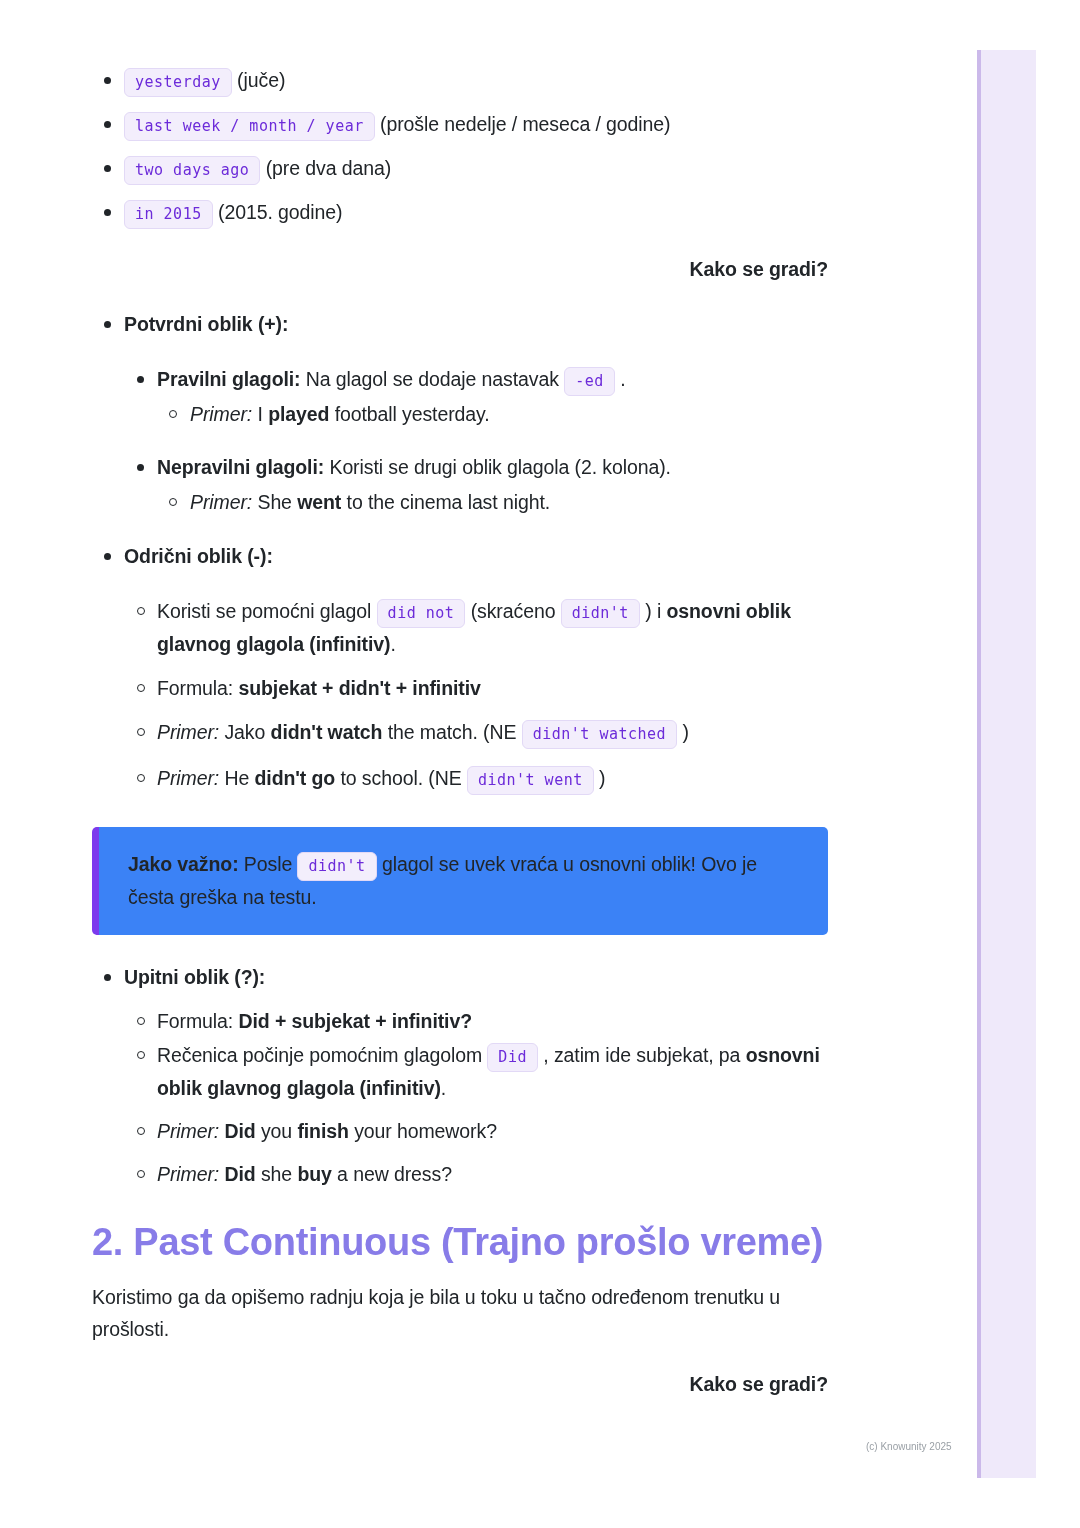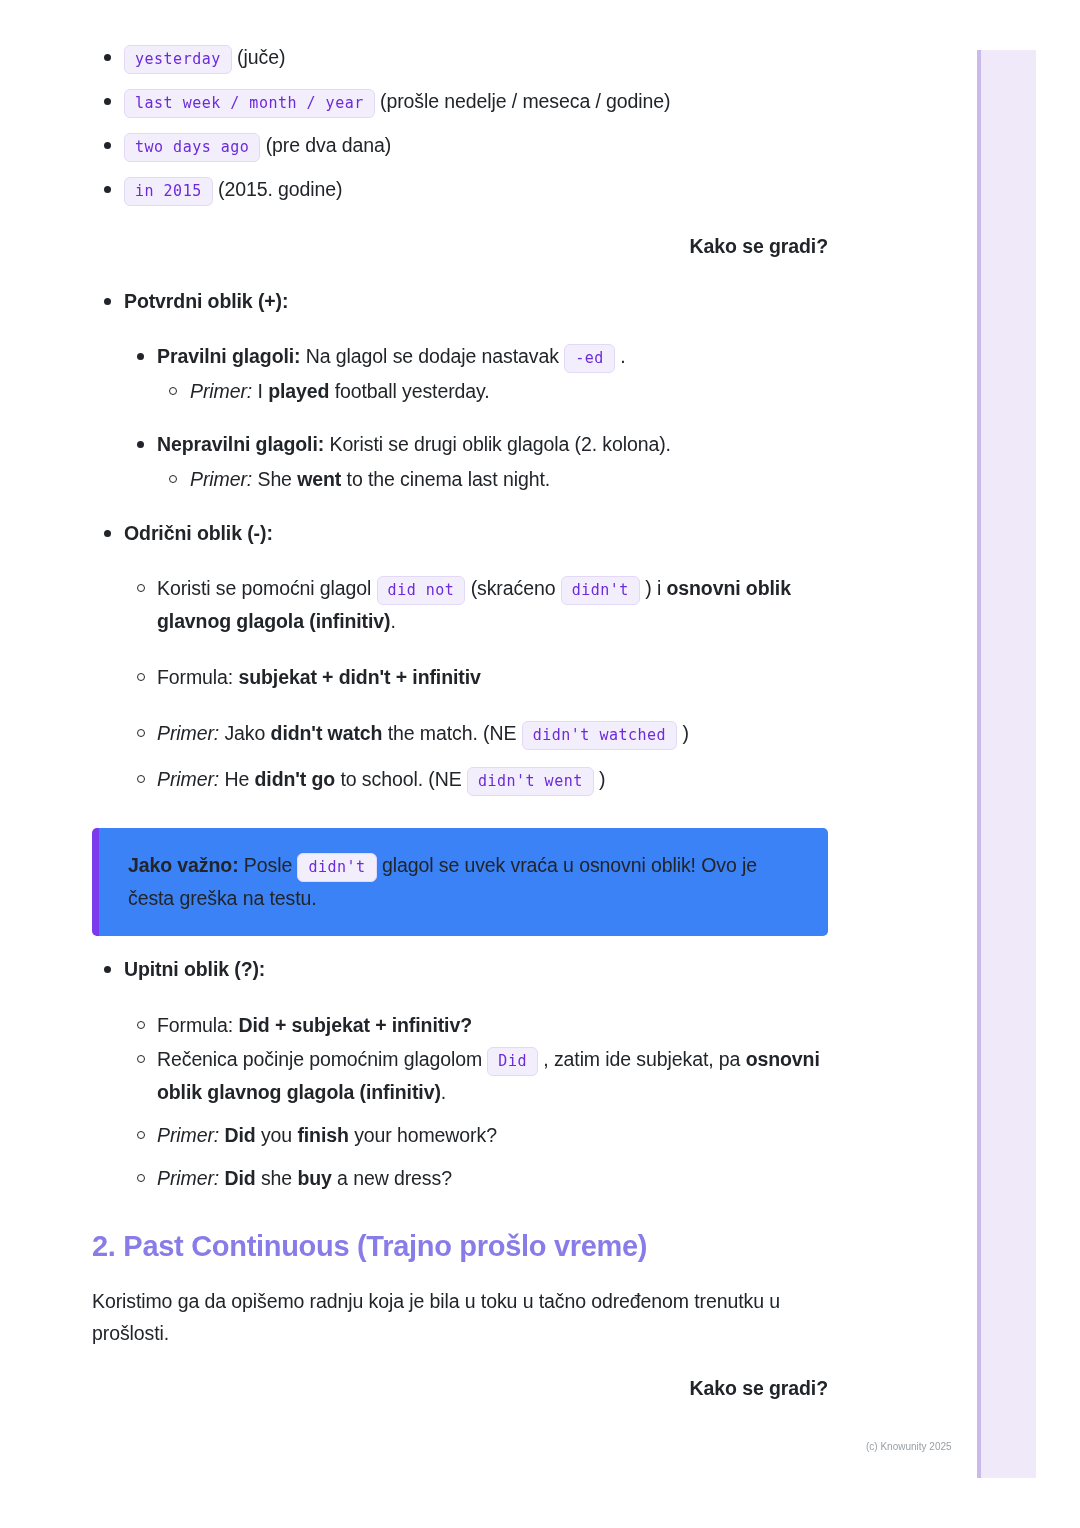--- a/index.html
+++ b/index.html
@@ -15,21 +15,21 @@
   
   .side-strip {
     position: absolute; left: 977px; top: 50px;
     width: 55px; height: 1428px;
     background: #efe9fa;
     border-left: 4px solid #cbb9ea;
     z-index: 0;
   }
 
   .content {
-    position: absolute; left: 92px; top: 41px;
+    position: absolute; left: 92px; top: 64px;
     width: 736px; z-index: 1;
     font-size: 19.5px; line-height: 32px; letter-spacing: -0.1px;
   }
 
   b { font-weight: 700; }
   i { }
 
   
   .li { position: relative; }
   .li1 { padding-left: 32px; }
@@ -61,39 +61,39 @@
   .callout {
     background: #3b82f6;
     border-left: 7px solid #7c3aed;
     border-radius: 5px;
     padding: 21px 26px 21px 29px;
     line-height: 33px;
   }
 
   .h2 {
     color: #887ce8;
-    font-size: 29px; line-height: 38px; font-weight: 700;
+    font-size: 38px; line-height: 38px; font-weight: 700;
     letter-spacing: -0.3px;
     margin: 0;
   }
   .para { margin: 0; }
   .justify { text-align: justify; }
 
   .footer {
     position: absolute; left: 866px; top: 1438px;
     font-size: 10px; line-height: 18px;
     color: #9aa0a6; z-index: 2;
     white-space: nowrap;
   }
 
   
   .mt0{margin-top:0}.mt2{margin-top:2px}.mt3{margin-top:3px}
-  .mt11{margin-top:11px}.mt12{margin-top:24px}.mt13{margin-top:13px}
+  .mt11{margin-top:11px}.mt12{margin-top:12px}.mt13{margin-top:13px}
   .mt20{margin-top:20px}.mt21{margin-top:21px}.mt22{margin-top:22px}
-  .mt23{margin-top:23px}.mt29{margin-top:17px}
+  .mt23{margin-top:23px}.mt29{margin-top:26px}
   .mt31{margin-top:31px}.mt32{margin-top:32px}.mt33{margin-top:33px}
 </style>
 </head>
 <body>
 
 <div class="page">
 
   <div class="side-strip"></div>
 
   <div class="content">

